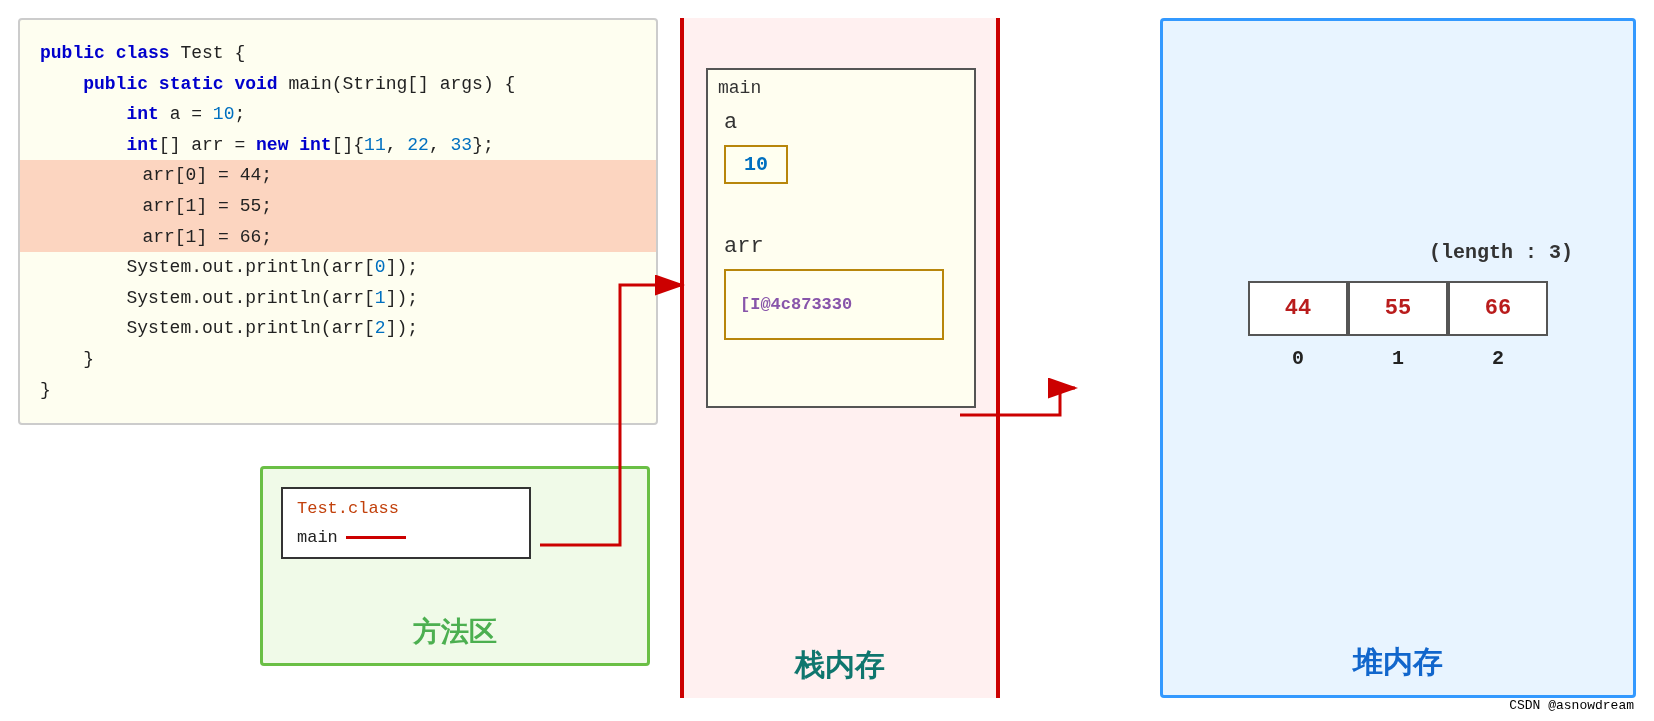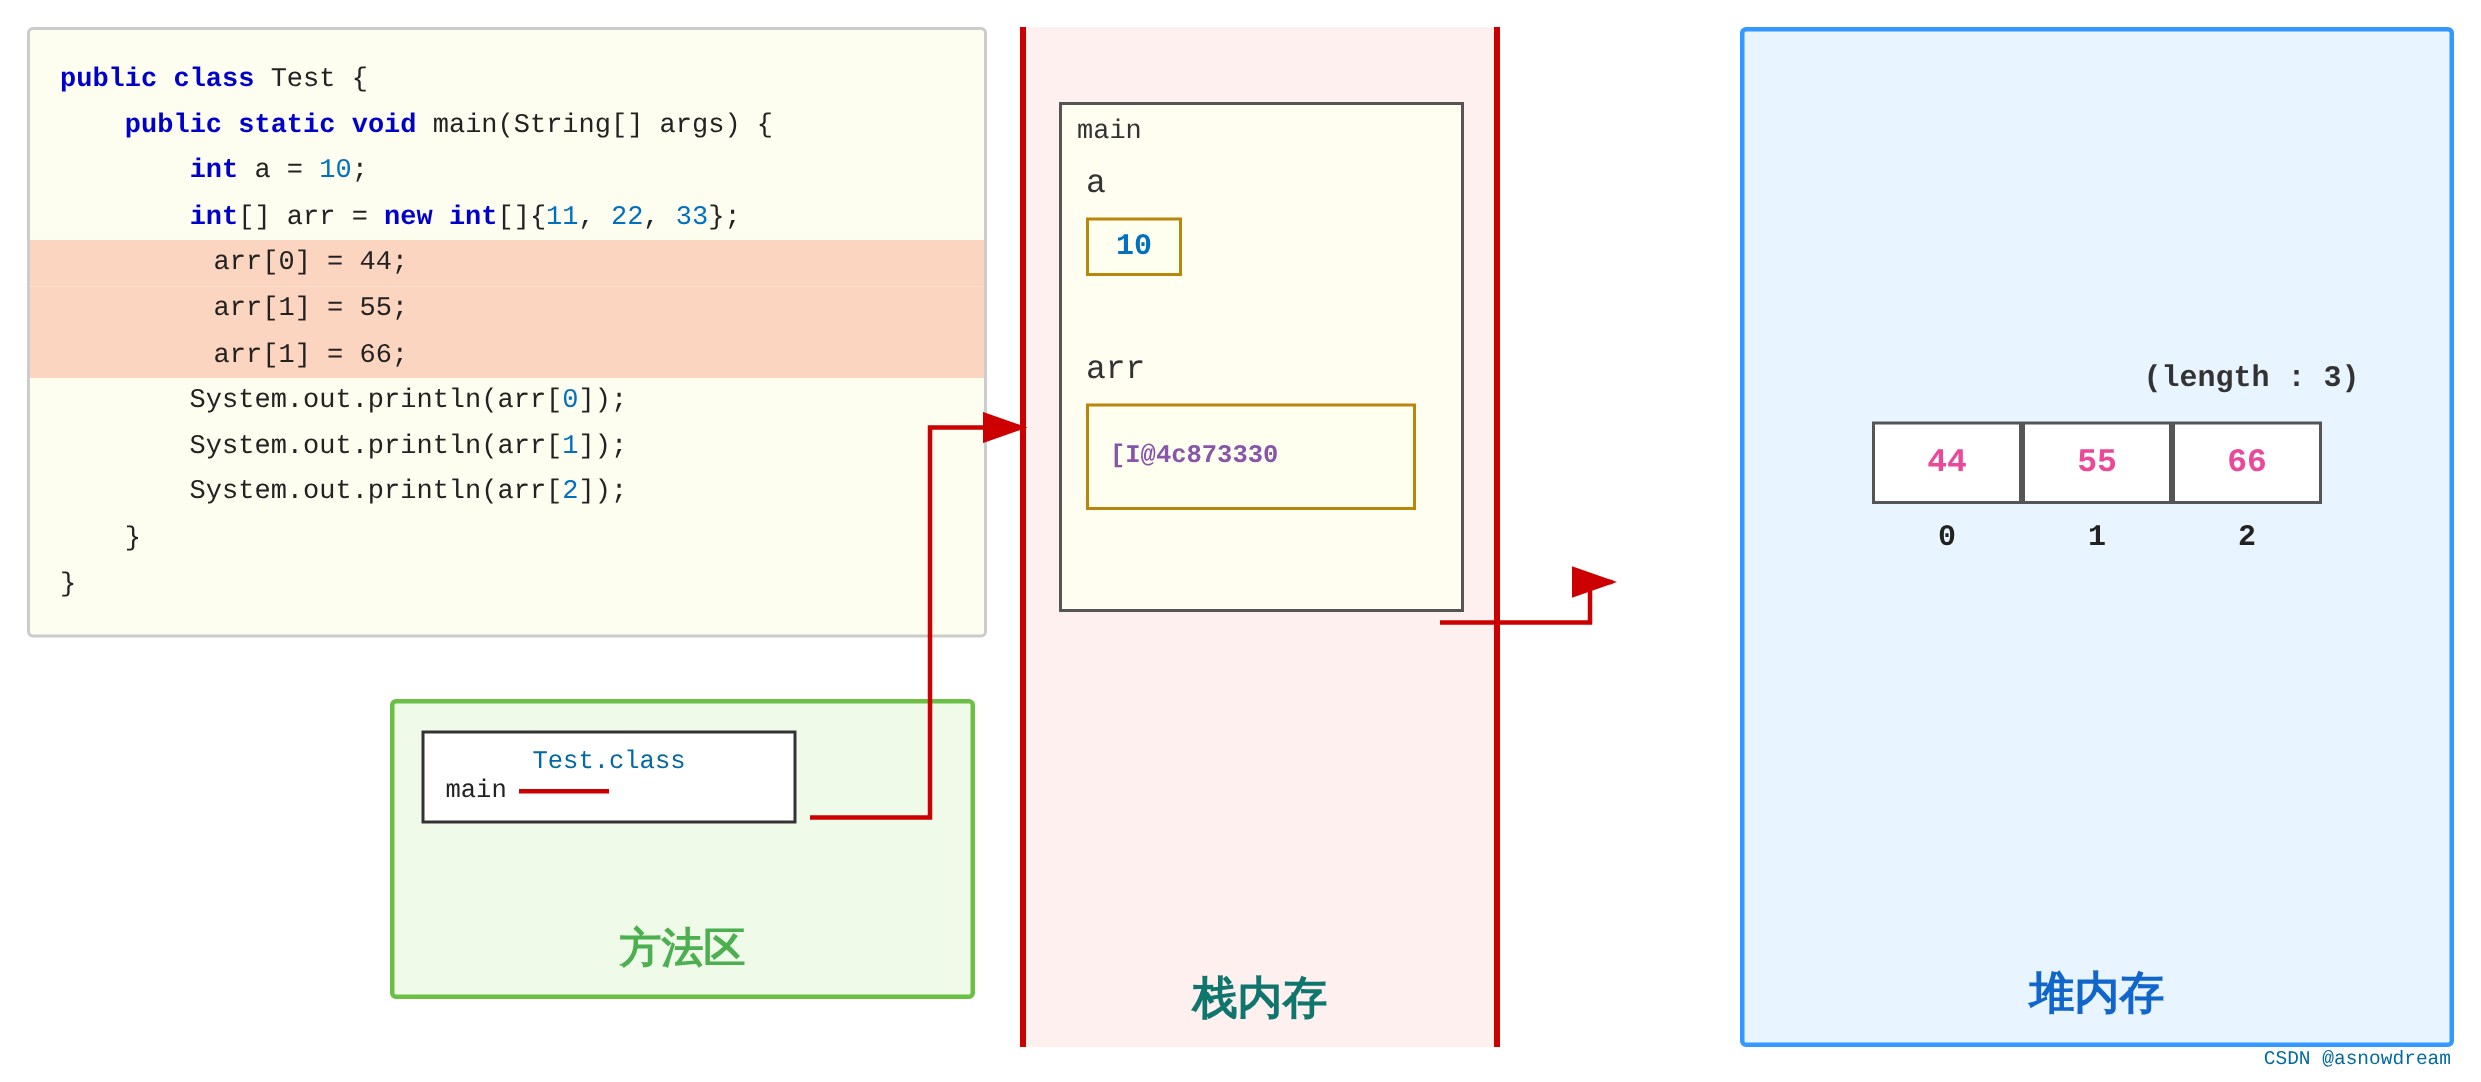--- a/index.html
+++ b/index.html
@@ -81,22 +81,22 @@
       font-weight: bold;
       position: absolute;
       bottom: 12px;
       left: 50%;
       transform: translateX(-50%);
       white-space: nowrap;
     }
 
     .test-class-text {
       font-size: 17px;
-      color: #0369a1;
-      text-align: center;
+      color: #c2410c;
+      margin-bottom: 10px;
     }
 
     .main-text {
       font-size: 17px;
       color: #222;
       display: flex;
       align-items: center;
       gap: 8px;
     }
 
@@ -223,21 +223,21 @@
 
     .array-cell {
       border: 2px solid #555;
       background: #fff;
       width: 100px;
       height: 55px;
       display: flex;
       align-items: center;
       justify-content: center;
       font-size: 22px;
-      color: #ec4899;
+      color: #b91c1c;
       font-weight: bold;
     }
 
     .array-indices {
       position: absolute;
       top: 322px;
       left: 50%;
       transform: translateX(-50%);
       display: flex;
       gap: 0;
@@ -261,21 +261,21 @@
       height: 721px;
       pointer-events: none;
       z-index: 20;
     }
 
     .watermark {
       position: absolute;
       bottom: 8px;
       right: 20px;
       font-size: 13px;
-      color: #0369a1;
+      color: #000000;
     }
   </style>
 </head>
 <body>
 
 <div class="main-container">
 
   <div class="code-panel">
 
   <div class="code-line"><span class="kw">public</span> <span class="kw">class</span> Test {</div>

